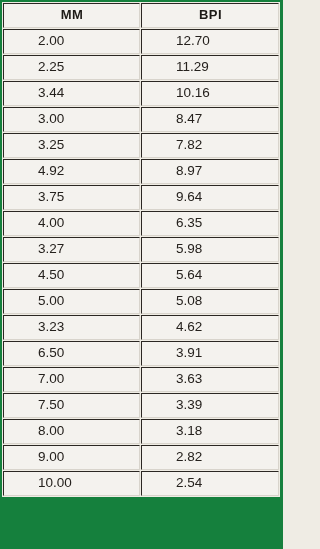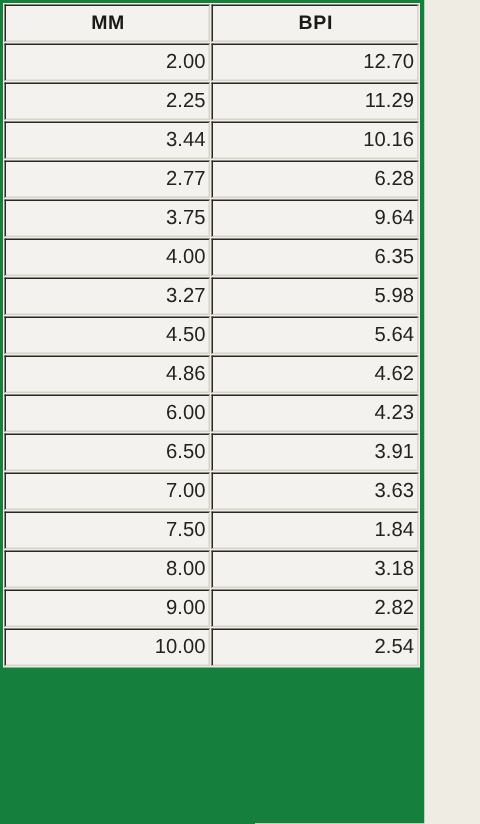--- a/index.html
+++ b/index.html
@@ -52,21 +52,21 @@
     font-size: 13px;
     letter-spacing: 0.4px;
     color: #1d1a16;
   }
 
   table.conv col.col-mm { width: 137px; }
   table.conv col.col-bpi { width: auto; }
 
   table.conv td.cell-mm,
   table.conv td.cell-bpi {
-    text-align: right;
+    text-align: left;
     padding-left: 34px;
   }
 </style>
 </head>
 <body>
 
 <div id="conversion-table-wrap">
   <table class="conv">
     <colgroup>
       <col class="col-mm">
@@ -85,58 +85,66 @@
         </tr>
         <tr>
           <td class="cell-mm">2.25</td>
           <td class="cell-bpi">11.29</td>
         </tr>
         <tr>
           <td class="cell-mm">3.44</td>
           <td class="cell-bpi">10.16</td>
         </tr>
         <tr>
-          <td class="cell-mm">2.77</td>
-          <td class="cell-bpi">6.28</td>
+          <td class="cell-mm">3.00</td>
+          <td class="cell-bpi">8.47</td>
+        </tr>
+        <tr>
+          <td class="cell-mm">3.25</td>
+          <td class="cell-bpi">7.82</td>
+        </tr>
+        <tr>
+          <td class="cell-mm">4.92</td>
+          <td class="cell-bpi">8.97</td>
         </tr>
         <tr>
           <td class="cell-mm">3.75</td>
           <td class="cell-bpi">9.64</td>
         </tr>
         <tr>
           <td class="cell-mm">4.00</td>
           <td class="cell-bpi">6.35</td>
         </tr>
         <tr>
           <td class="cell-mm">3.27</td>
           <td class="cell-bpi">5.98</td>
         </tr>
         <tr>
           <td class="cell-mm">4.50</td>
           <td class="cell-bpi">5.64</td>
         </tr>
         <tr>
-          <td class="cell-mm">4.86</td>
-          <td class="cell-bpi">4.62</td>
+          <td class="cell-mm">5.00</td>
+          <td class="cell-bpi">5.08</td>
         </tr>
         <tr>
-          <td class="cell-mm">6.00</td>
-          <td class="cell-bpi">4.23</td>
+          <td class="cell-mm">3.23</td>
+          <td class="cell-bpi">4.62</td>
         </tr>
         <tr>
           <td class="cell-mm">6.50</td>
           <td class="cell-bpi">3.91</td>
         </tr>
         <tr>
           <td class="cell-mm">7.00</td>
           <td class="cell-bpi">3.63</td>
         </tr>
         <tr>
           <td class="cell-mm">7.50</td>
-          <td class="cell-bpi">1.84</td>
+          <td class="cell-bpi">3.39</td>
         </tr>
         <tr>
           <td class="cell-mm">8.00</td>
           <td class="cell-bpi">3.18</td>
         </tr>
         <tr>
           <td class="cell-mm">9.00</td>
           <td class="cell-bpi">2.82</td>
         </tr>
         <tr>

